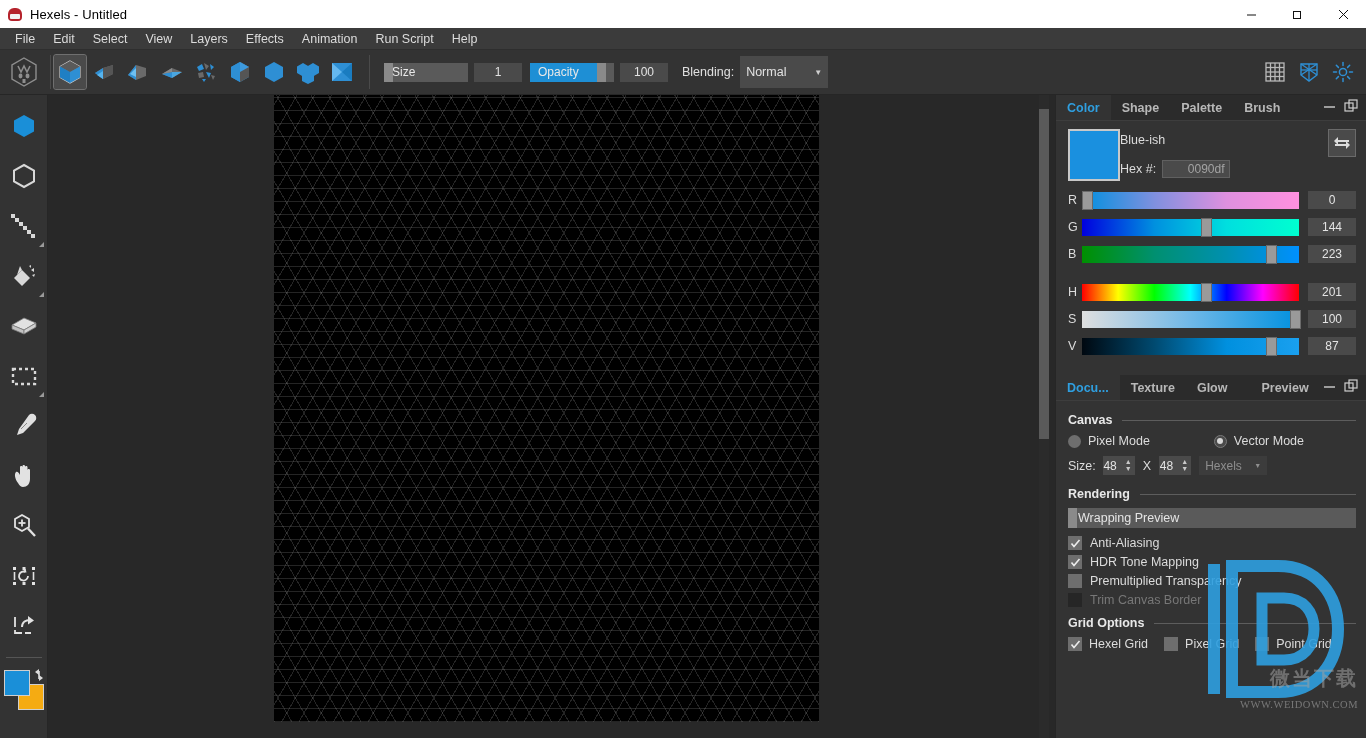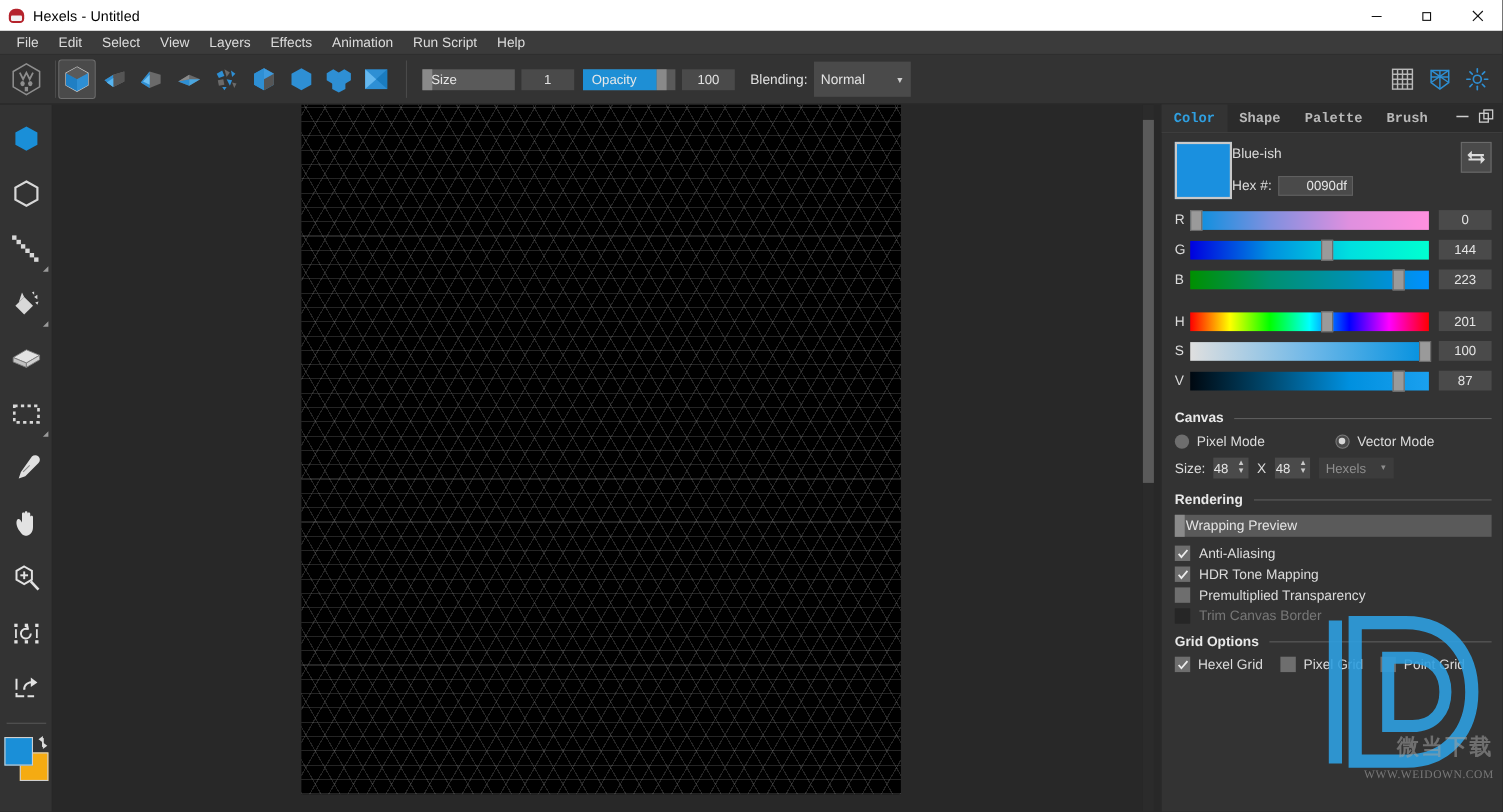--- a/index.html
+++ b/index.html
@@ -114,40 +114,39 @@
   }
   .vscroll .thumb{position:absolute;left:0;top:14px;width:10px;height:330px;background:#5a5a5a;}
   
   .rpanel{
     width:311px;background:#333333;border-left:1px solid #262626;
     display:flex;flex-direction:column;position:relative;
   }
   .tabrow{
     height:26px;background:#2b2b2b;display:flex;align-items:stretch;
     border-bottom:1px solid #3d3d3d;
-    font-family:Liberation Mono, monospace;
   }
   .tab{
     padding:0 11px;display:flex;align-items:center;font-size:12.5px;
     color:#b8b8b8;font-weight:bold;
   }
   .tab.active{color:#2f9fe0;background:#333333;}
   .tabicons{margin-left:auto;display:flex;align-items:center;gap:8px;padding-right:8px;}
   .panelbody{padding:8px 10px 6px 12px;}
   .colorrow{display:flex;align-items:flex-start;}
   .colorchip{
     width:52px;height:52px;background:#1a90df;border:2px solid #c9c9c9;
   }
   .colormeta{padding-top:4px;}
   .colorname{font-size:12.5px;color:#dcdcdc;}
   .hexrow{display:flex;align-items:center;margin-top:13px;}
   .hexlbl{font-size:12.5px;color:#dcdcdc;margin-right:6px;}
   .hexbox{
     width:68px;height:18px;background:#4a4a4a;border:1px solid #606060;
-    display:flex;align-items:center;justify-content:center;font-size:12px;color:#e5e5e5;padding-left:20px;
+    display:flex;align-items:center;justify-content:center;font-size:12px;color:#a3a3a3;padding-left:20px;
   }
   .swapbtn{
     margin-left:auto;width:28px;height:28px;background:#4a4a4a;border:1px solid #6a6a6a;
     display:flex;align-items:center;justify-content:center;
   }
   .chrow{display:flex;align-items:center;margin-top:9px;}
   .chlbl{width:14px;font-size:12.5px;color:#dcdcdc;}
   .chbar{position:relative;height:17px;flex:1;}
   .chbar .knob{
     position:absolute;top:-1px;width:11px;height:19px;background:#9a9a9a;
@@ -598,20 +597,39 @@
         <div class="chrow">
           <div class="chlbl">V</div>
           <div class="chbar" style="background:linear-gradient(to right,#000810,#004a70,#0090df,#1aa0ef);">
             <div class="knob" style="left:85%"></div>
           </div>
           <div class="chval">87</div>
         </div>
       </div>
     </div>
 
+    <div class="tabrow" style="margin-top:14px;">
+      <div class="tab active">Docu...</div>
+      <div class="tab">Texture</div>
+      <div class="tab">Glow</div>
+      <div class="tab" style="margin-left:12px;">Preview</div>
+      <div class="tabicons">
+        <span>
+          <svg width="13" height="13" viewBox="0 0 13 13">
+              <line x1="1" y1="7" x2="12" y2="7" stroke="#cfcfcf" stroke-width="1.4"></line>
+            </svg>
+        </span>
+        <span>
+          <svg width="14" height="14" viewBox="0 0 14 14">
+            <rect x="1" y="4" width="8" height="8" fill="none" stroke="#cfcfcf" stroke-width="1.2"></rect>
+            <rect x="5" y="1" width="8" height="8" fill="none" stroke="#cfcfcf" stroke-width="1.2"></rect>
+          </svg>
+        </span>
+      </div>
+    </div>
 
     <div class="panelbody" style="padding-top:6px;">
       <div class="sectitle">
         <span>Canvas</span>
         <div class="ln"></div>
       </div>
 
       <div class="radio-row">
         <div class="radio"></div>
         <span class="t">Pixel Mode</span>

